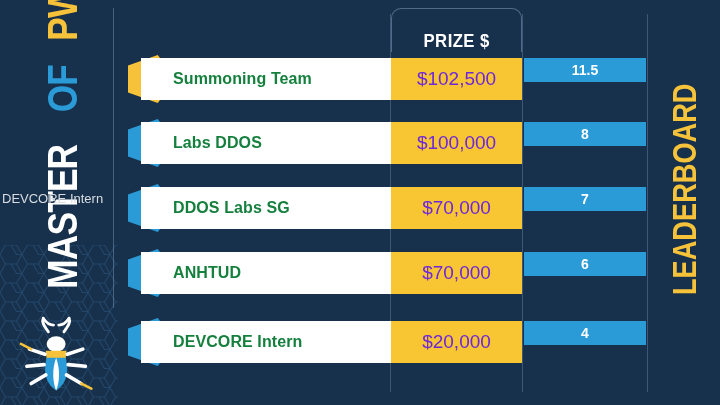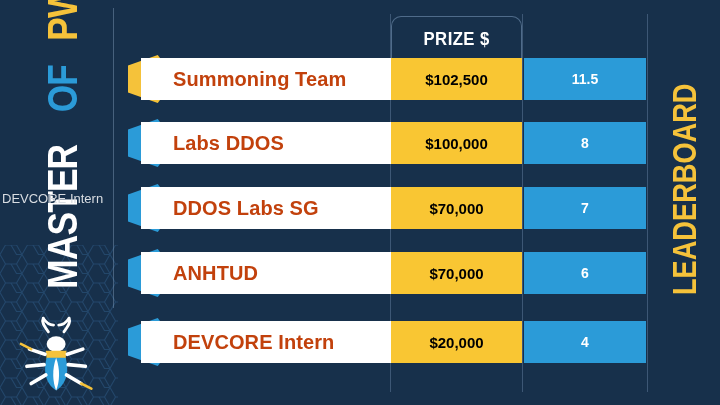--- a/index.html
+++ b/index.html
@@ -59,57 +59,57 @@
     text-align:center;
     white-space:nowrap;
     color:#f5c23a;
     font-weight:bold;
     font-size:34px;
     letter-spacing:0px;
     font-family:"Liberation Sans Narrow","Liberation Sans",sans-serif;
   }
   .vlead span{ display:inline-block; transform:scaleX(.80); }
   .hdr-tab{
-    position:absolute; top:16px; height:44px;
+    position:absolute; top:8px; height:44px;
     border:1px solid rgba(150,180,215,.45);
     border-bottom:none;
     border-radius:10px 10px 0 0;
-    display:flex; align-items:center; justify-content:center;
+    display:flex; align-items:flex-end; justify-content:center;
   }
   .hdr-tab .lbl{
     color:#ffffff; font-weight:bold; font-size:19px;
     letter-spacing:.5px;
     font-family:"Liberation Sans Narrow","Liberation Sans",sans-serif;
     display:inline-block; transform:scaleX(.88);
   }
   #tab-prize{ left:391px; width:131px; }
   #tab-points{ left:524px; width:122px; }
 
   
   .row{ position:absolute; height:42px; }
   .row .name-cell{
     position:absolute; left:141px; width:250px; height:42px;
     background:#ffffff;
     display:flex; align-items:center;
     padding-left:32px;
   }
   .row .name-cell .team{
-    color:#c2410c; font-weight:bold; font-size:20px;
+    color:#15803d; font-weight:bold; font-size:16px;
     letter-spacing:.1px;
   }
   .row .prize-cell{
     position:absolute; left:391px; width:131px; height:42px;
     background:#f9c633;
     display:flex; align-items:center; justify-content:center;
   }
   .row .prize-cell .val{
-    color:#000000; font-weight:bold; font-size:15px;
+    color:#6d28d9; font-weight:normal; font-size:19px;
   }
   .row .points-cell{
-    position:absolute; left:524px; width:122px; height:42px;
+    position:absolute; left:524px; width:122px; height:24px;
     background:#2b9bd8;
     display:flex; align-items:center; justify-content:center;
   }
   .row .points-cell .val{
     color:#ffffff; font-weight:bold; font-size:14px;
   }
 
   
   .badge{
     position:absolute; left:128px; top:-3px;

